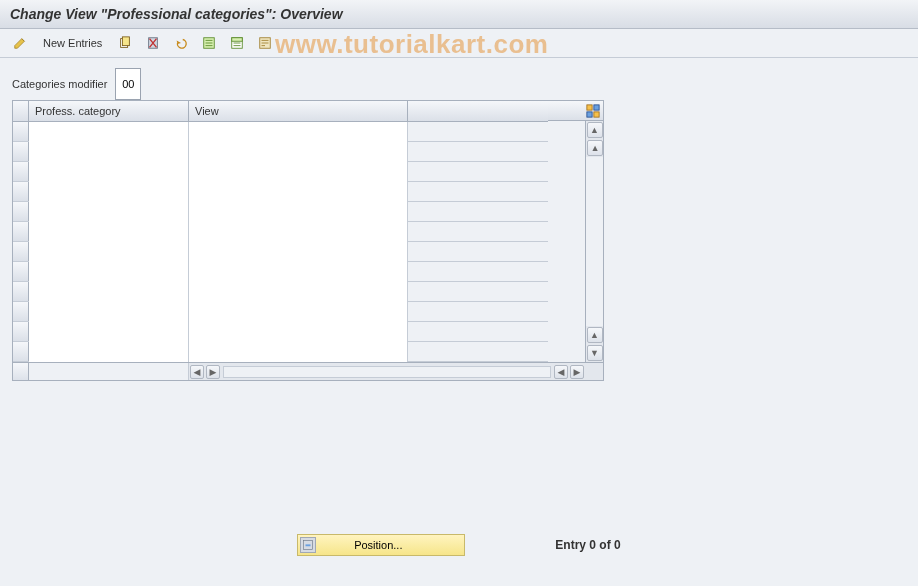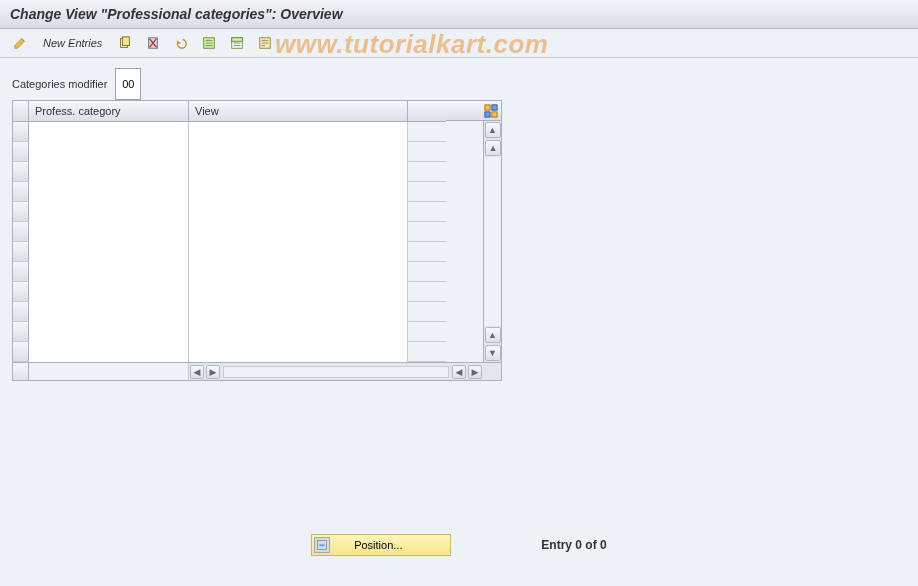--- a/index.html
+++ b/index.html
@@ -24,21 +24,20 @@
       color: #333;
     }
     .toolbar {
       display: flex;
       align-items: flex-end;
       gap: 4px;
       background: #eef1f5;
       padding: 4px 8px;
       border-bottom: 1px solid #c5ccd6;
       position: relative;
-      font-style: italic;
     }
     .toolbar-btn {
       display: inline-flex;
       align-items: center;
       justify-content: center;
       height: 20px;
       min-width: 20px;
       padding: 0 4px;
       border: 1px solid transparent;
       background: transparent;
@@ -72,21 +71,21 @@
     .field-input {
       width: 26px;
       height: 32px;
       border: 1px solid #9aa3b0;
       background: #fff;
       font-size: 11px;
       text-align: center;
       padding: 0 2px;
     }
     .table-container {
-      width: 490px;
+      width: 592px;
       border: 1px solid #a7b0bd;
       background: #eef1f5;
       position: relative;
     }
     .table-top {
       display: flex;
     }
     .table-grid {
       flex: 1;
     }
@@ -190,21 +189,21 @@
     }
     .position-btn {
       display: inline-flex;
       align-items: center;
       gap: 6px;
       background: linear-gradient(to bottom, #fff4bf 0%, #f6e58a 100%);
       border: 1px solid #c8b96a;
       padding: 3px 10px 3px 4px;
       cursor: pointer;
       font-size: 11px;
-      width: 140px;
+      width: 168px;
       justify-content: center;
       height: 22px;
       position: relative;
     }
     .position-btn .pos-icon-box {
       width: 16px; height: 16px; 
       background: #d6dbe3;
       border:1px solid #a0a8b5;
       display:flex; align-items:center; justify-content:center;
       position:absolute;

